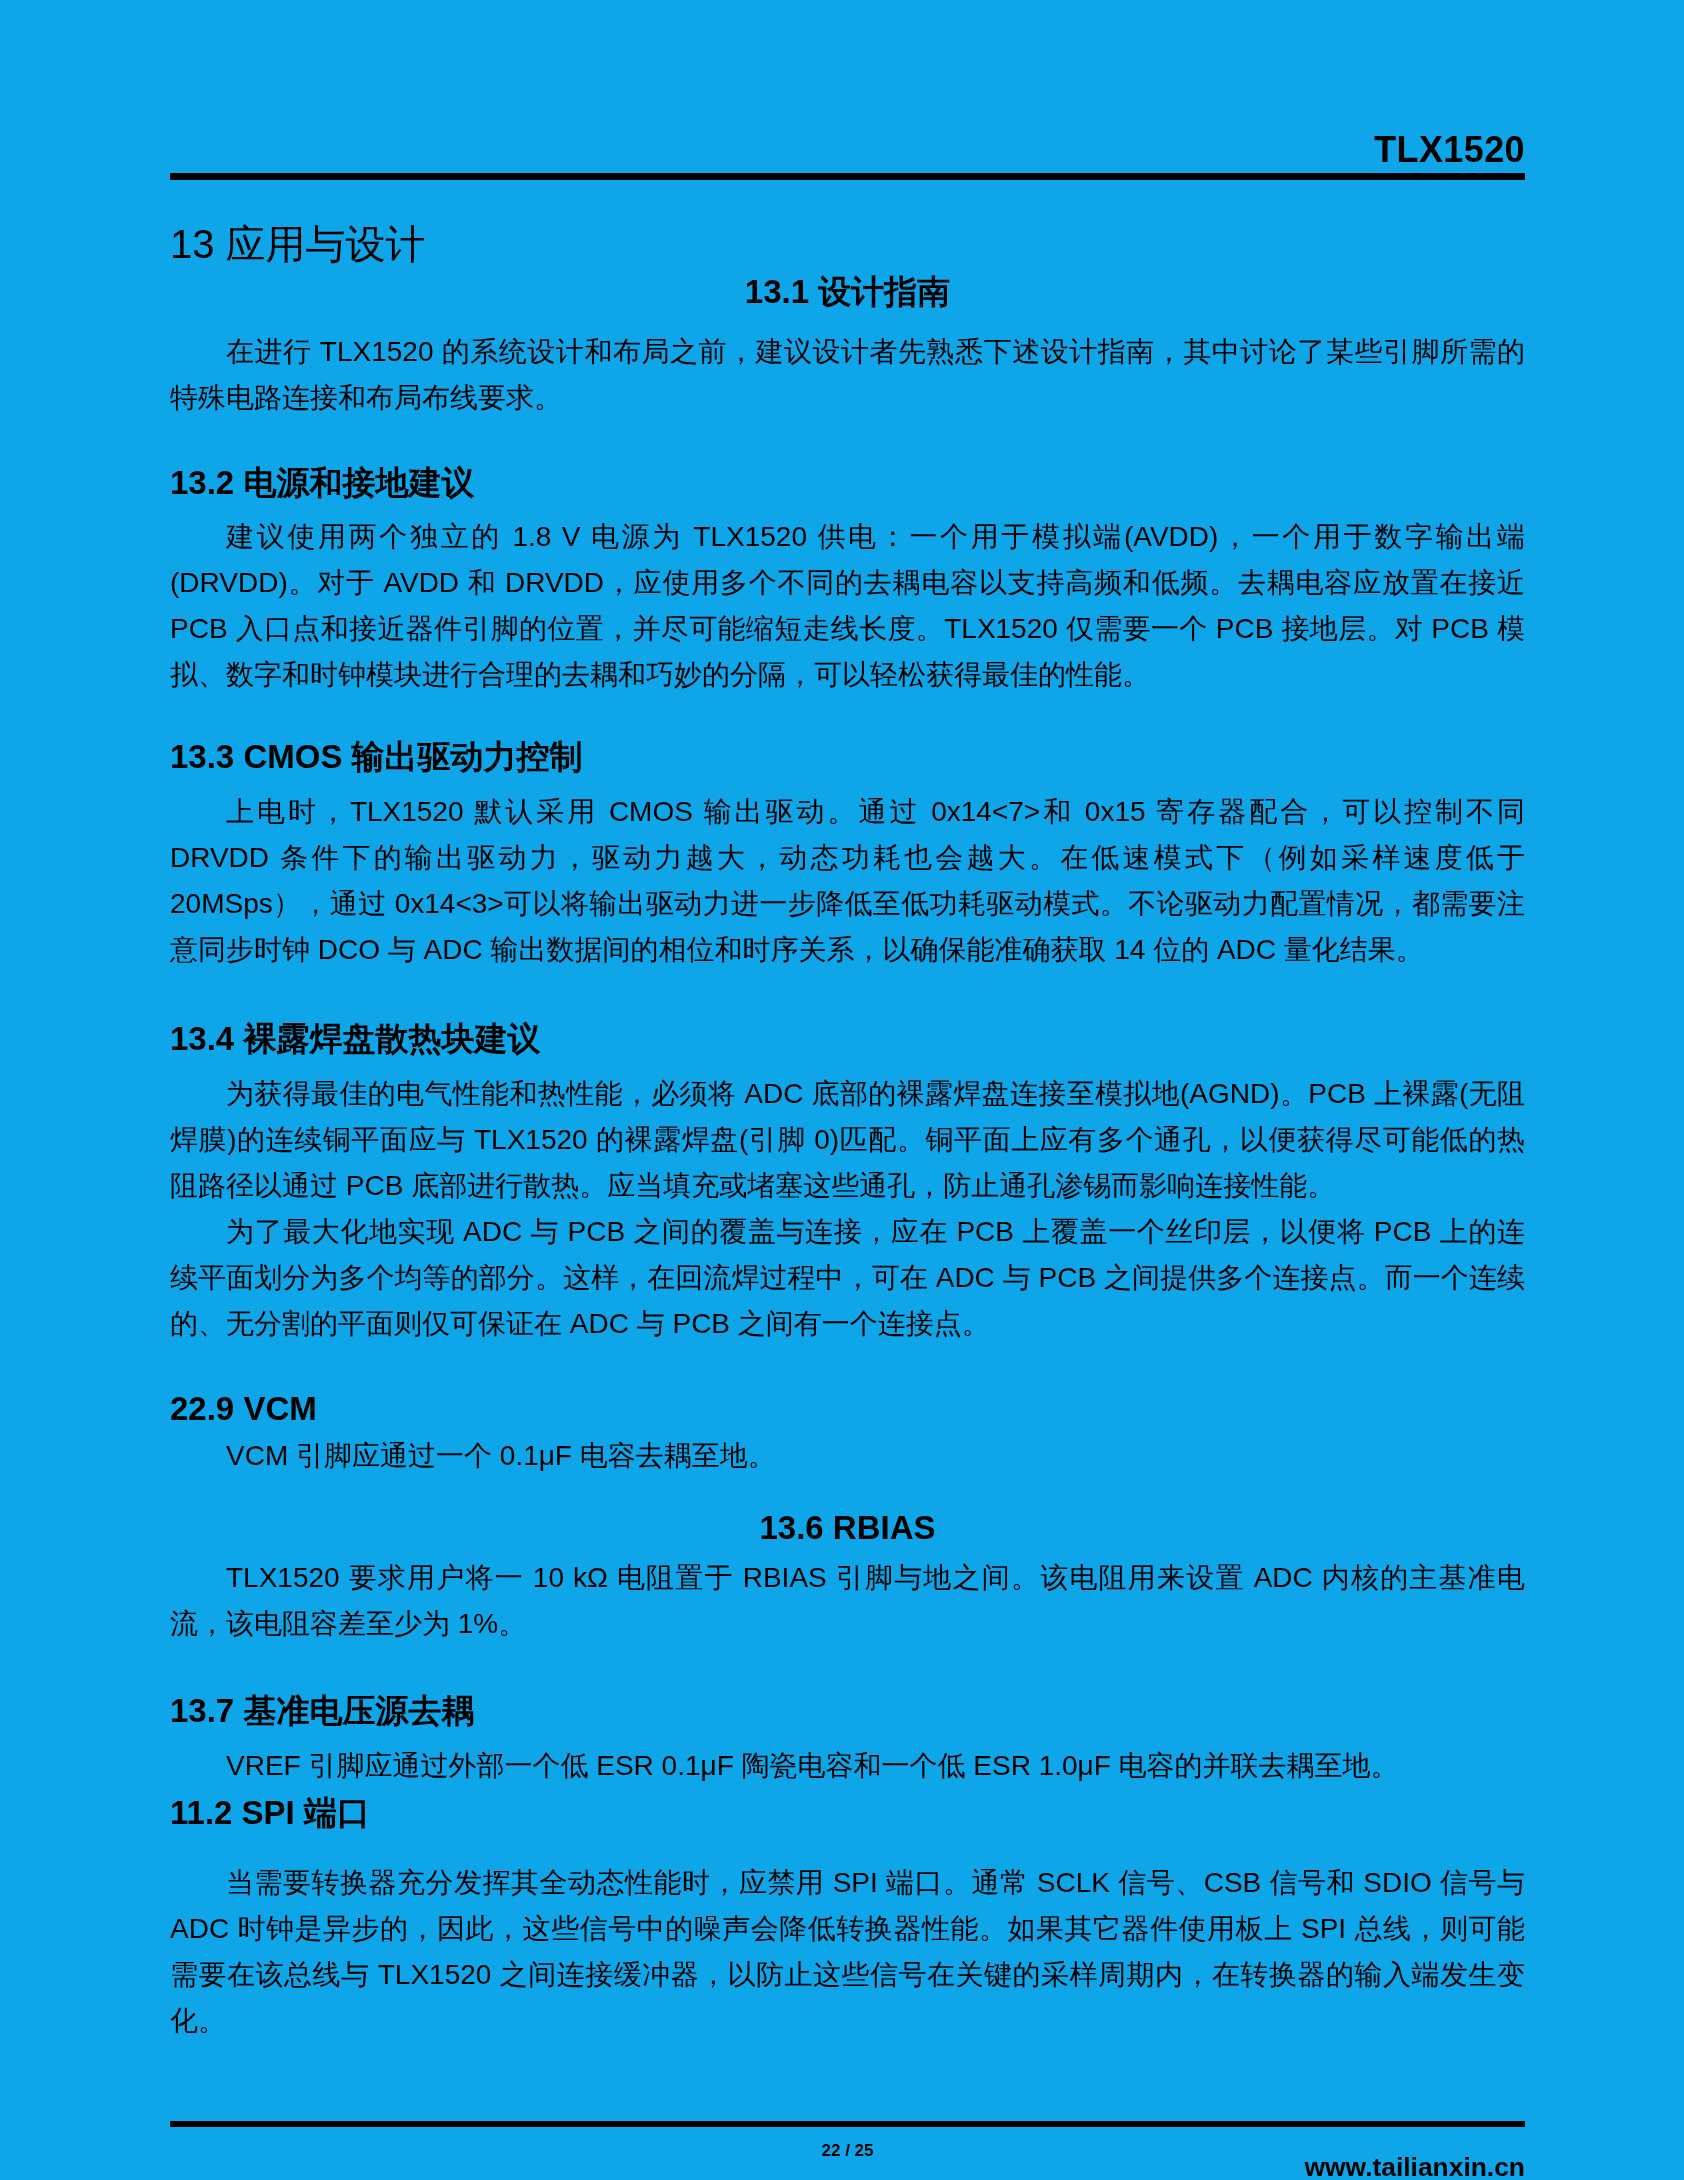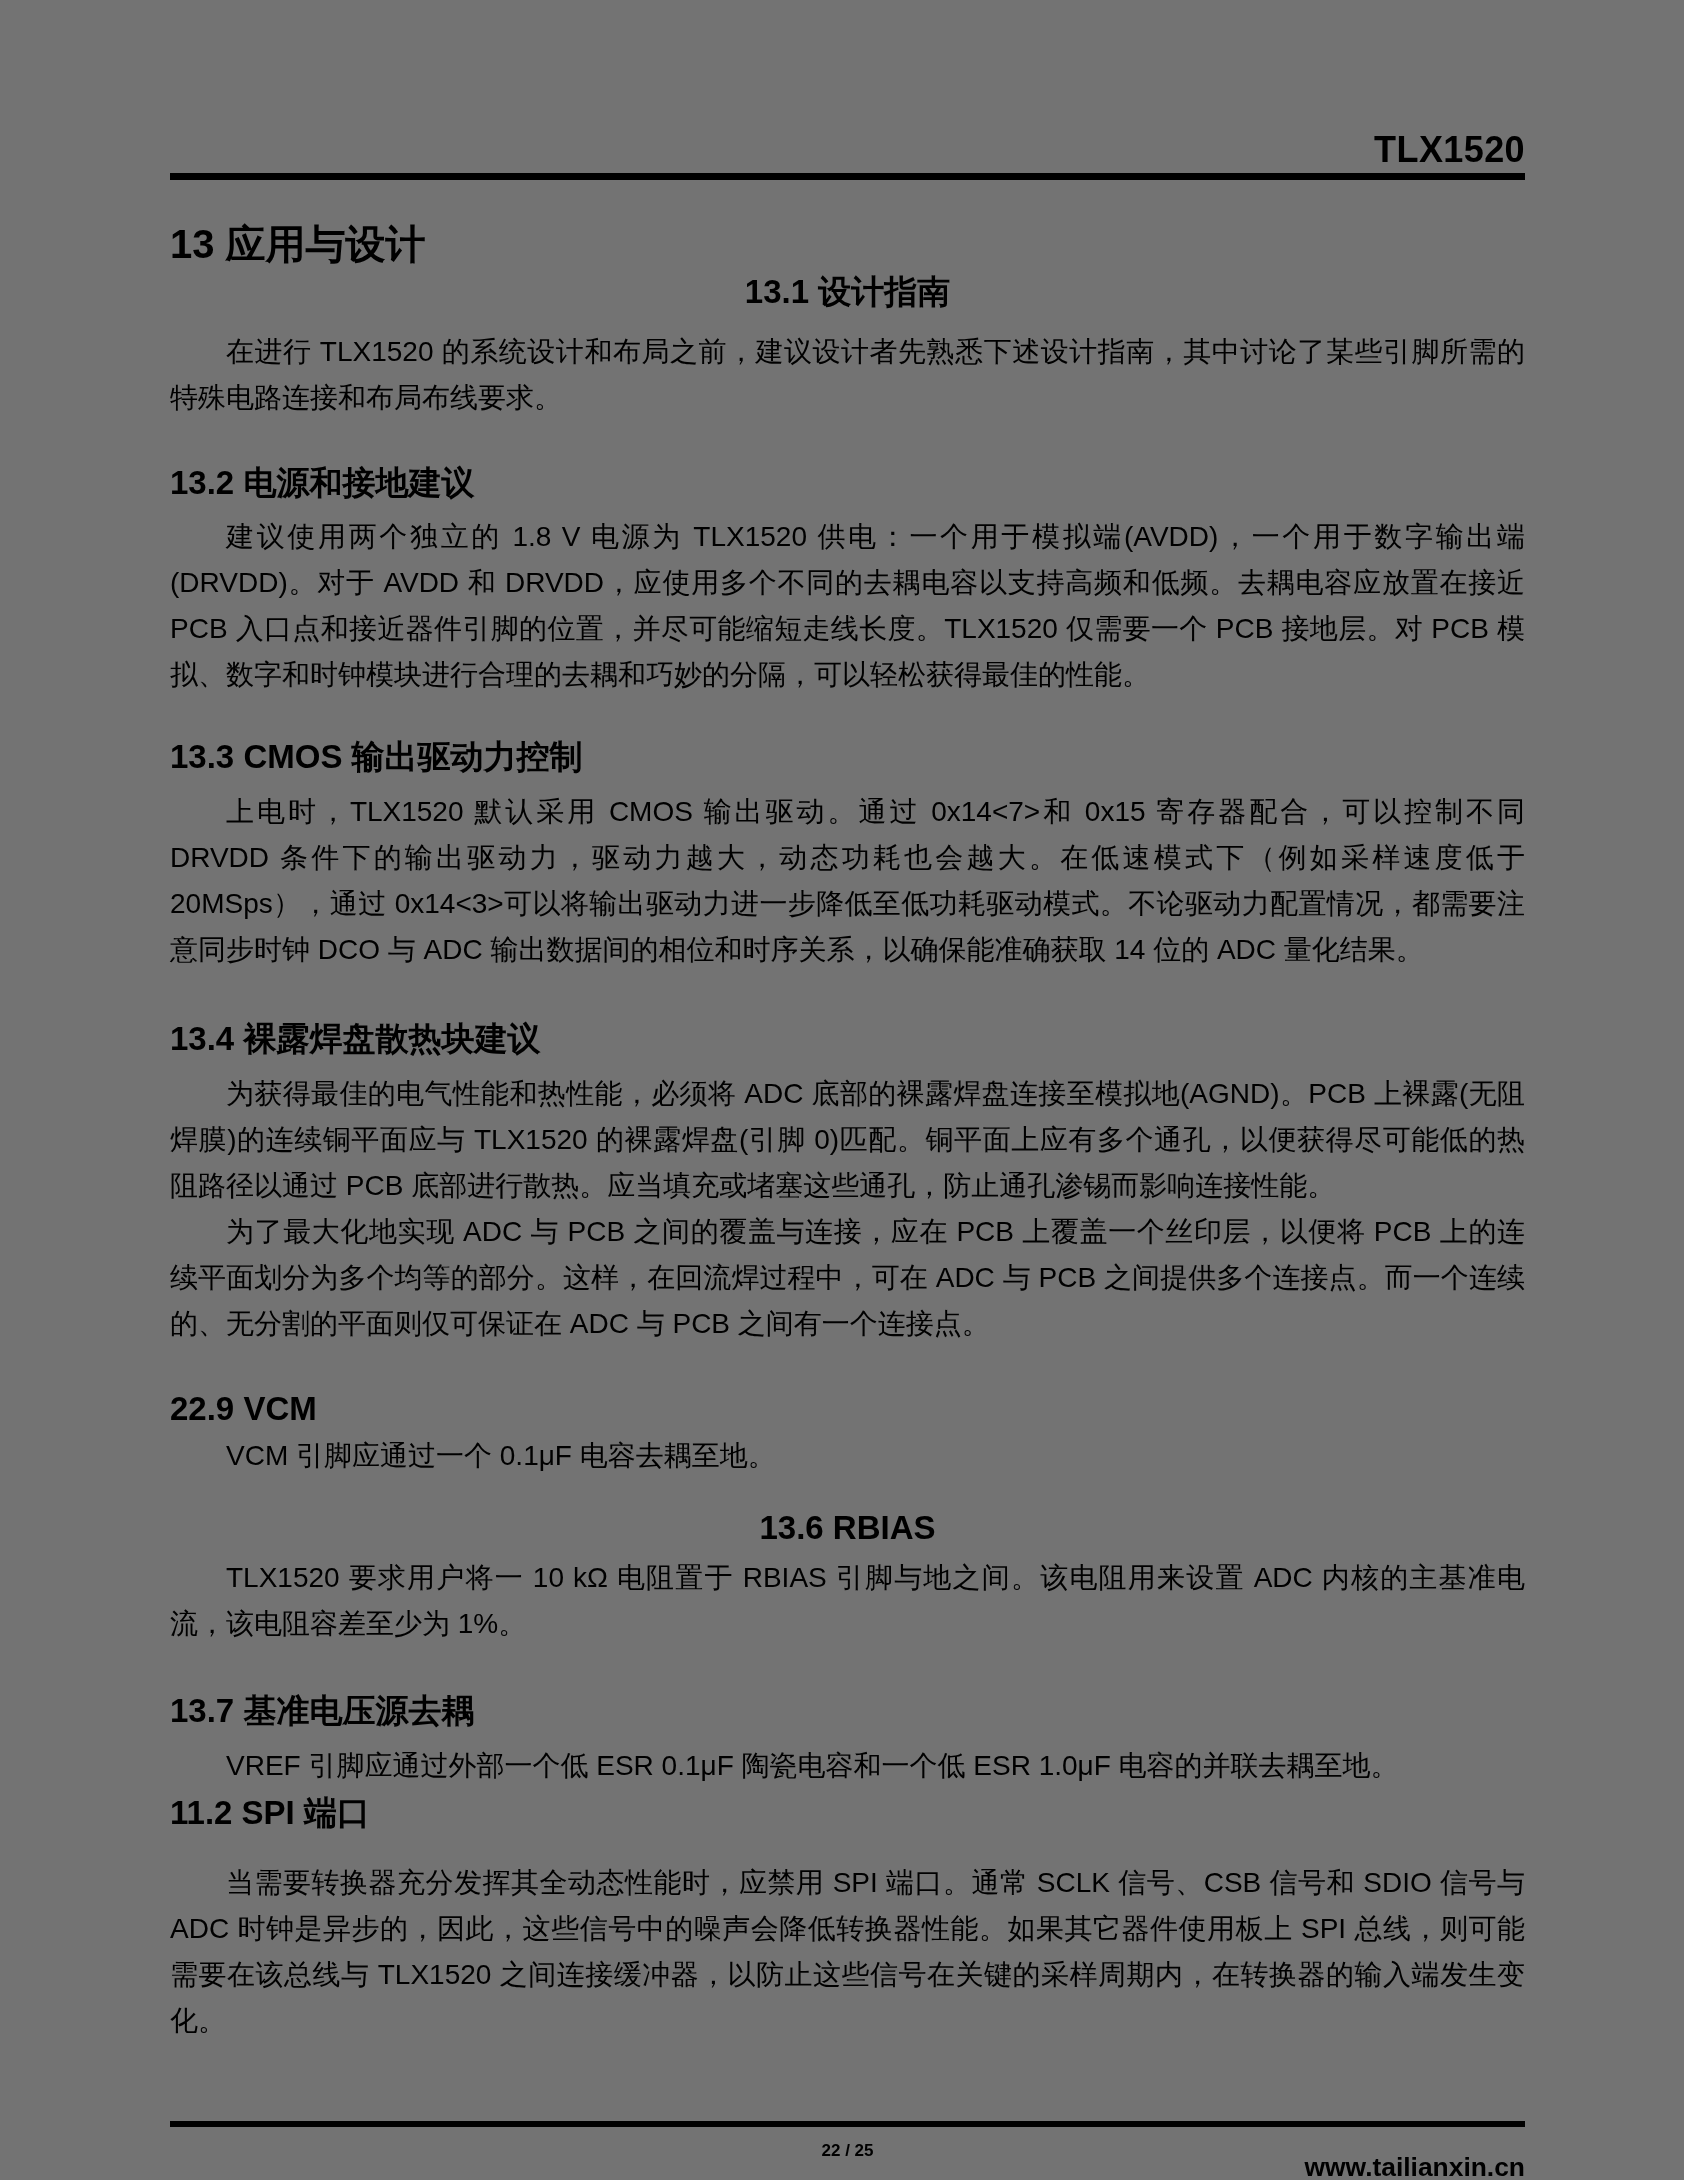--- a/index.html
+++ b/index.html
@@ -5,33 +5,33 @@
   * { margin: 0; padding: 0; box-sizing: border-box; }
   html, body { background: #ffffff; }
   body {
     width: 1685px; height: 2181px;
     font-family: "Liberation Sans", "DejaVu Sans", sans-serif;
     color: #000000;
   }
   .page {
     position: relative;
     width: 1685px; height: 2181px;
-    background: #737373;
+    background: #0ea5e9;
     padding: 0 160px 0 170px;
     overflow: hidden;
   }
   .header { padding-top: 131px; text-align: right; }
   .header-title {
     display: inline-block;
     font-size: 36px; font-weight: bold; line-height: 37px;
     letter-spacing: 0.4px;
   }
   .rule-top { height: 6.8px; background: #000000; margin-top: 5.1px; }
   .chapter-title {
-    font-size: 40px; font-weight: bold; line-height: 43px;
+    font-size: 40px; font-weight: normal; line-height: 43px;
     margin-top: 43px;
   }
   .sec-heading { font-size: 33px; font-weight: bold; line-height: 36px; }
   .body-par {
     font-size: 28px; line-height: 46px;
     text-indent: 2em; text-align: justify;
     color: #000000;
   }
   
   .sec-13-1 .sec-heading { margin-top: 8px; text-align: center; }

